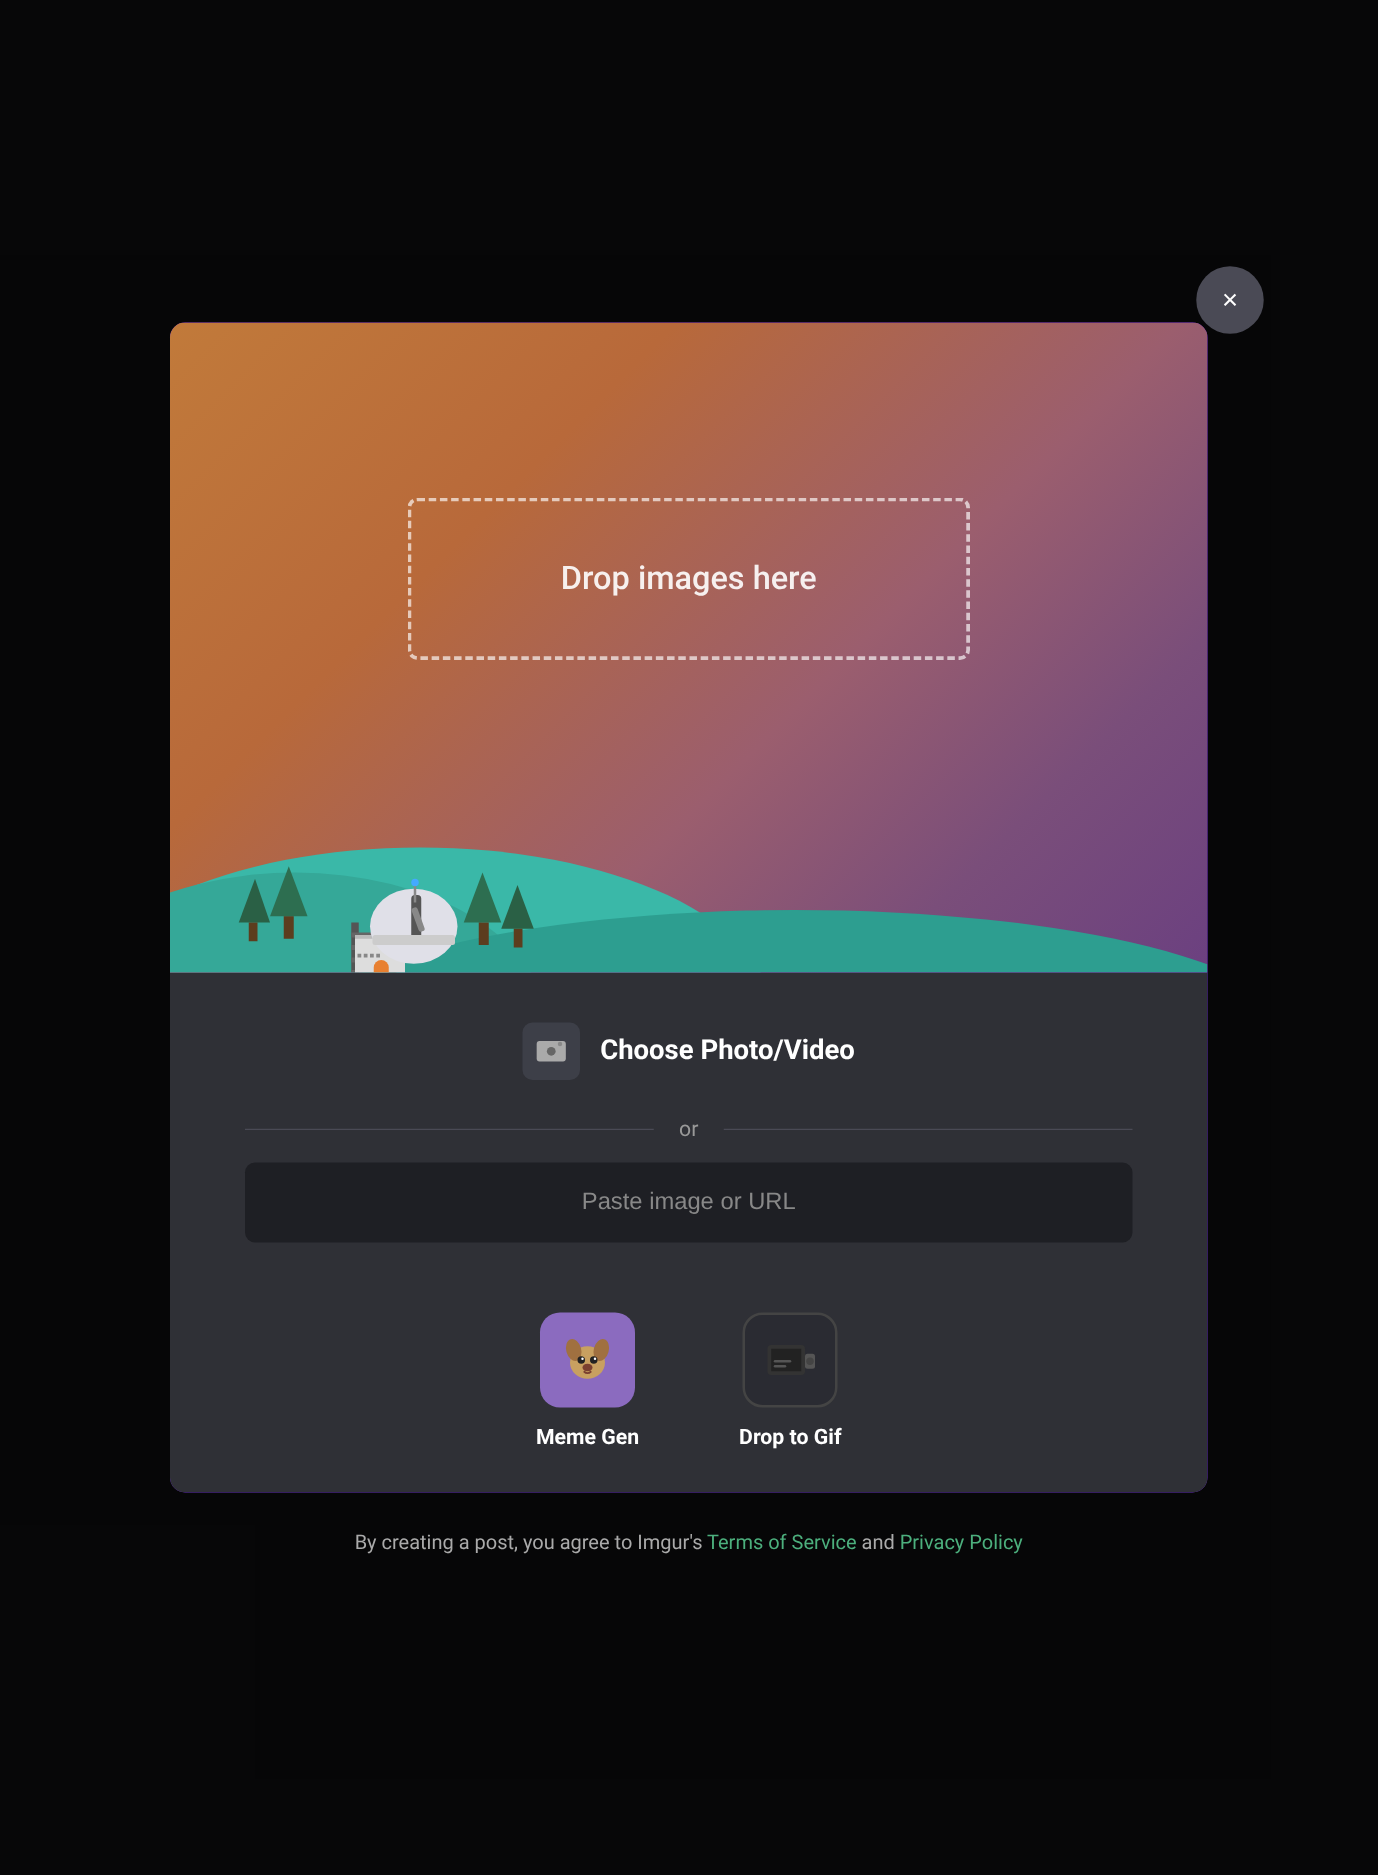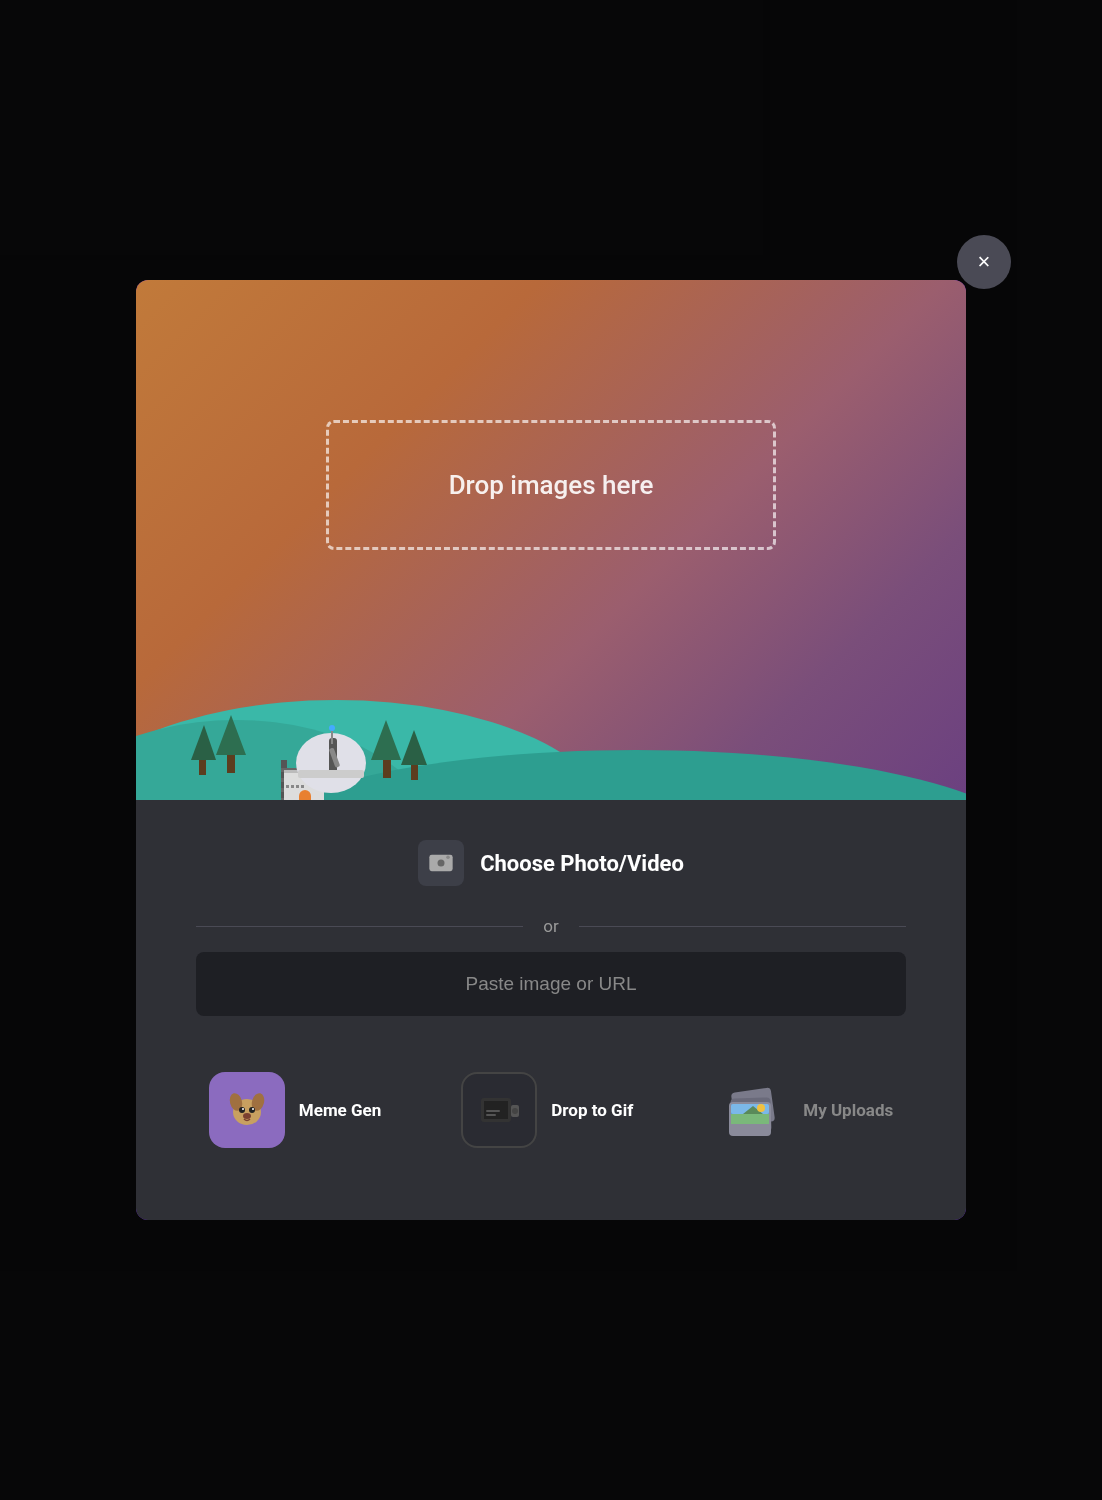--- a/index.html
+++ b/index.html
@@ -93,21 +93,21 @@
       position: absolute;
       bottom: 0;
       left: 0;
       right: 0;
       height: 200px;
     }
 
     
     .bottom-section {
       background: #2f3036;
-      padding: 40px 60px 72px;
+      padding: 40px 60px 34px;
       display: flex;
       flex-direction: column;
       align-items: center;
       gap: 0;
     }
 
     .choose-photo-row {
       display: flex;
       align-items: center;
       gap: 16px;
@@ -170,21 +170,21 @@
     .tools-row {
       display: flex;
       align-items: flex-start;
       justify-content: center;
       gap: 80px;
       width: 100%;
     }
 
     .tool-item {
       display: flex;
-      flex-direction: row;
+      flex-direction: column;
       align-items: center;
       gap: 14px;
       cursor: pointer;
     }
 
     .tool-icon-box {
       width: 76px;
       height: 76px;
       border-radius: 16px;
       display: flex;
@@ -360,46 +360,25 @@
                 <rect x="9" y="22" width="14" height="2" fill="#555" rx="1"></rect>
                 <rect x="9" y="26" width="10" height="2" fill="#555" rx="1"></rect>
 
                 <rect x="34" y="17" width="8" height="12" rx="2" fill="#555"></rect>
                 <circle cx="38" cy="23" r="3" fill="#444"></circle>
               </svg>
             </div>
             <span class="tool-label tool-label-light">Drop to Gif</span>
           </div>
 
-          <div class="tool-item">
-            <div class="tool-icon-box tool-icon-uploads">
-
-              <svg width="76" height="76" viewBox="0 0 76 76" xmlns="http://www.w3.org/2000/svg">
-
-                <rect x="20" y="18" width="40" height="34" rx="4" fill="#7a7a8a" transform="rotate(-8 40 35)"></rect>
-
-                <rect x="18" y="26" width="40" height="34" rx="4" fill="#6a6a7a" transform="rotate(-2 38 43)"></rect>
-
-                <rect x="16" y="30" width="42" height="34" rx="4" fill="#8a8a9a"></rect>
-
-                <rect x="18" y="32" width="38" height="20" rx="2" fill="#5a9ad0"></rect>
-
-                <rect x="18" y="32" width="38" height="10" rx="2" fill="#7bb8e8"></rect>
-
-                <rect x="18" y="42" width="38" height="10" fill="#7ab87a"></rect>
-
-                <polygon points="30,42 40,34 50,42" fill="#5a8a5a"></polygon>
-
-                <circle cx="48" cy="36" r="4" fill="#f0c040"></circle>
-              </svg>
-            </div>
-            <span class="tool-label tool-label-muted">My Uploads</span>
-          </div>
 
         </div>
 
       </div>
     </div>
 
+    <div class="footer-text">
+      <span>By creating a post, you agree to Imgur's </span><a href="#">Terms of Service</a><span> and </span><a href="#">Privacy Policy</a>
+    </div>
 
   </div>
 
 </div>
 
 </body></html>

